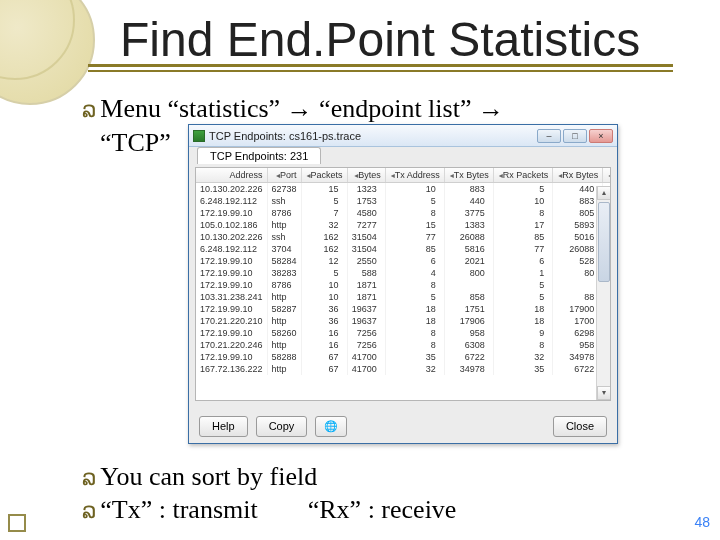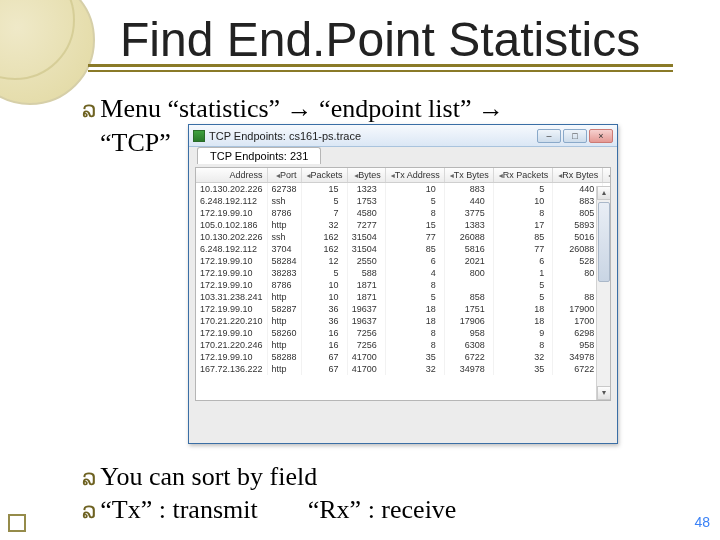--- a/index.html
+++ b/index.html
@@ -272,20 +272,27 @@
               <td>-</td>
             </tr>
           </tbody>
       </table>
       <div class="scrollbar">
         <div class="scroll-up">▴</div>
         <div class="scroll-thumb"></div>
         <div class="scroll-down">▾</div>
       </div>
     </div>
+    <div class="btnrow">
+      <div class="btn">Help</div>
+      <div class="btn">Copy</div>
+      <div class="btn iconbtn"><span>🌐</span></div>
+      <div class="spacer"></div>
+      <div class="btn">Close</div>
+    </div>
   </div>
 
   <div class="bullet bullet2">
     <span class="swirl">ລ</span><span class="text">You can sort by field</span>
   </div>
   <div class="bullet bullet3">
     <span class="swirl">ລ</span><span class="text">“Tx” : transmit</span><span class="gap"></span><span class="text">“Rx” : receive</span>
   </div>
 
   <div class="pagenum">48</div>

